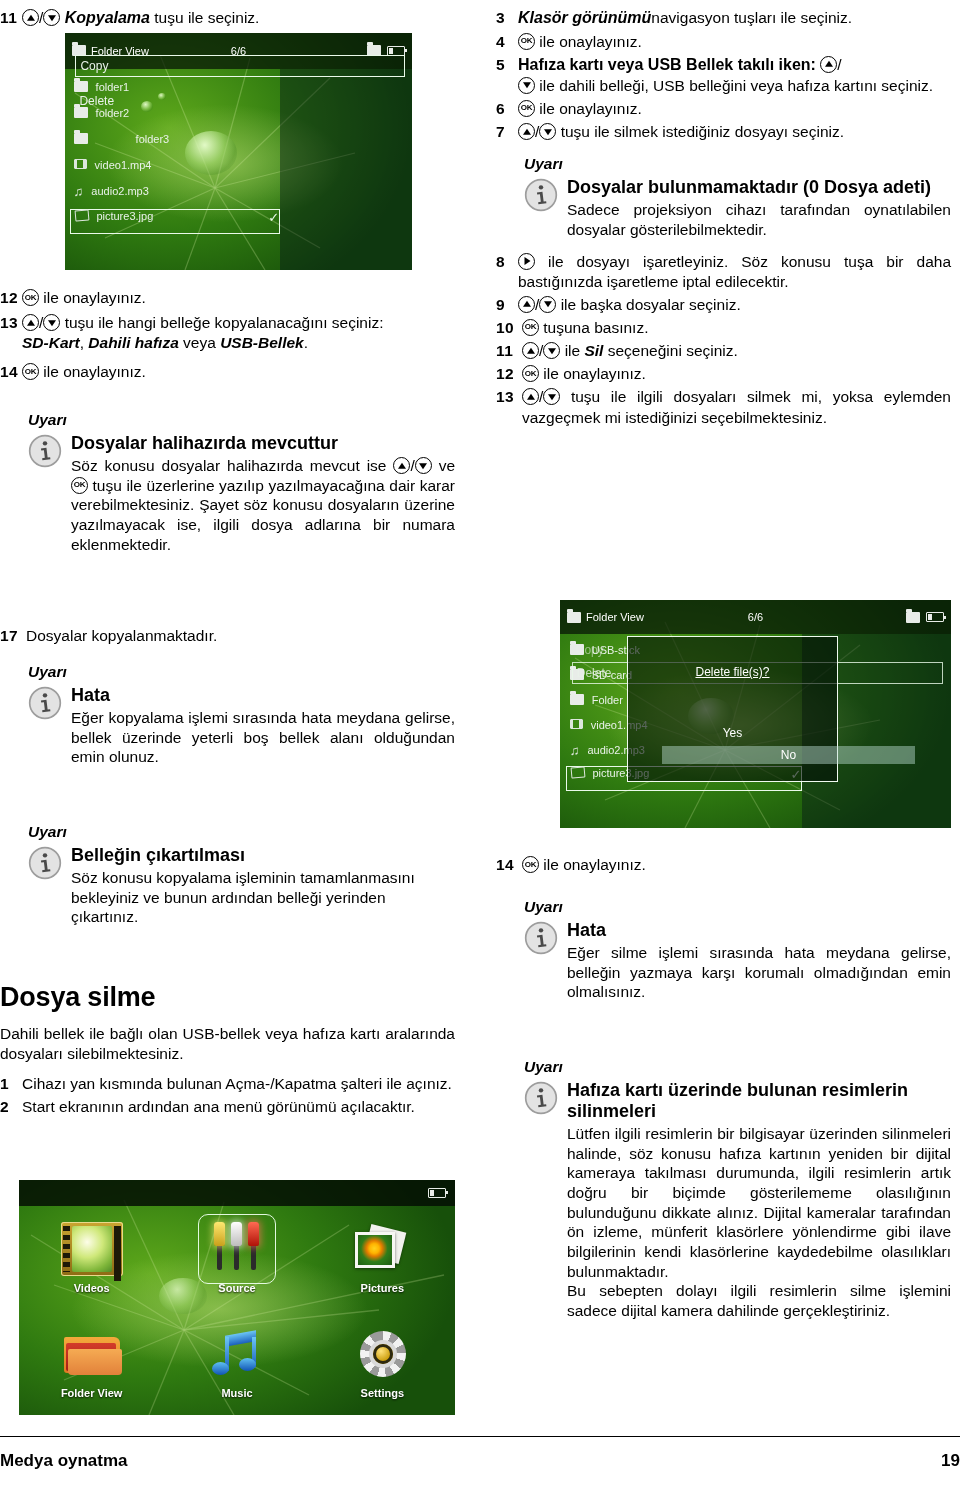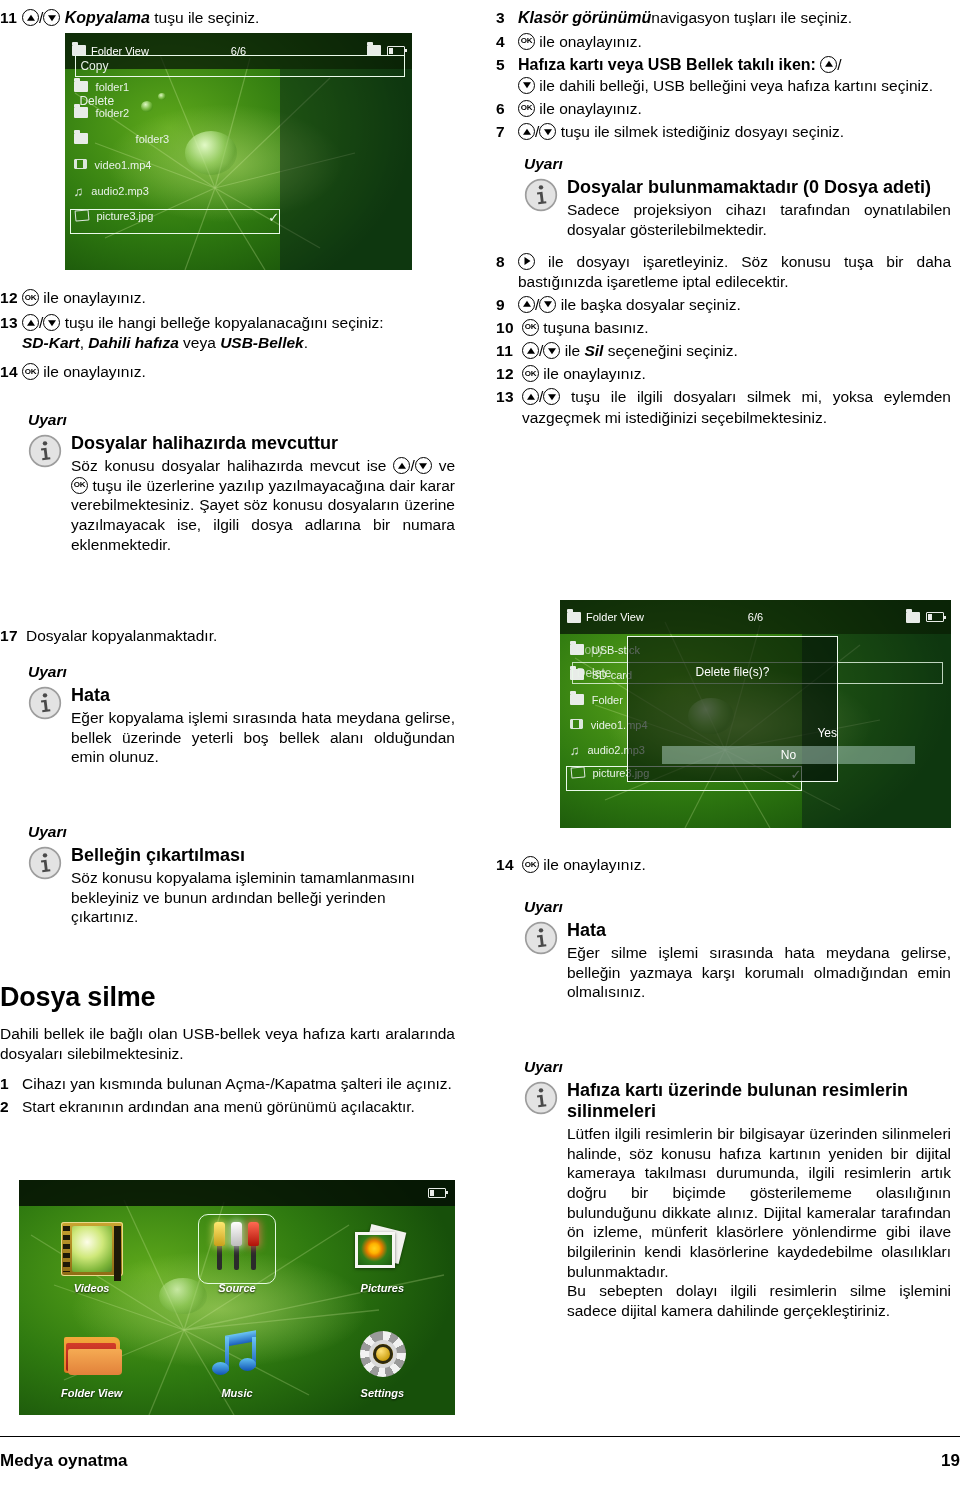--- a/index.html
+++ b/index.html
@@ -229,21 +229,20 @@
   
   .menu-grid {
     position:absolute; left:0; right:0; top:11%; bottom:0;
     display:grid; grid-template-columns:1fr 1fr 1fr; grid-template-rows:1fr 1fr;
     align-items:center; justify-items:center;
   }
   .menu-cell { position:relative; text-align:center; }
   .menu-cell .mlabel {
     color:#fff; font-size:11px; font-weight:bold; margin-top:6px;
     text-shadow:0 1px 2px rgba(0,0,0,.8);
-    font-style:italic;
   }
   .menu-cell .micon { width:62px; height:54px; margin:0 auto; position:relative; }
   .menu-cell.selected .micon {
     outline: 1.8px solid rgba(235,255,235,.95);
     outline-offset: 7px;
     border-radius: 2px;
   }
 
   
   .mi-video {
@@ -767,22 +766,22 @@
       </div>
 
       <div class="panel-item" style="top:40px; opacity:.55;">
         <span>Copy</span>
       </div>
       <div class="panel-item sel" style="top:62px; opacity:.8;">
         <span>Delete</span>
       </div>
 
       <div class="dialog" style="left:67px; top:36px; width:211px; height:146px;">
-        <div class="dlg-q" style="left:0; right:0; top:28px; text-align:center;">Delete file(s)?</div>
-        <div class="dlg-opt" style="left:0; right:0; top:89px; text-align:right;">Yes</div>
+        <div class="dlg-q" style="left:0; right:0; top:28px; text-align:center;text-decoration:underline;">Delete file(s)?</div>
+        <div class="dlg-opt" style="left:0; right:0; top:89px; text-align:center;">Yes</div>
         <div class="dlg-opt hl" style="left:34px; right:-78px; top:109px; text-align:center; padding:2px 0;">No</div>
       </div>
     </div>
 
     <div class="step" style="position:absolute; top:855px; left:0; right:0;">
       <span class="num wide">14</span>
       <span class="body">
         <span class="key ok"></span>
         <span>ile onaylayınız.</span>
       </span>

